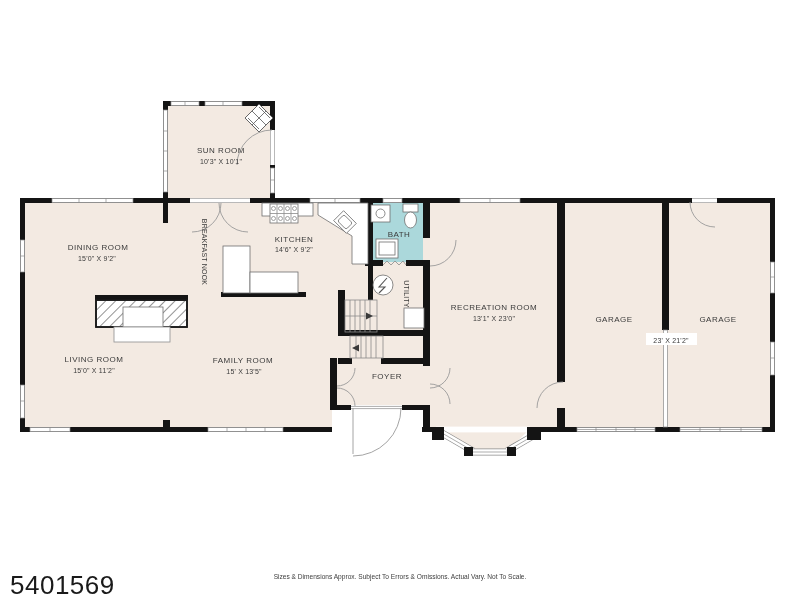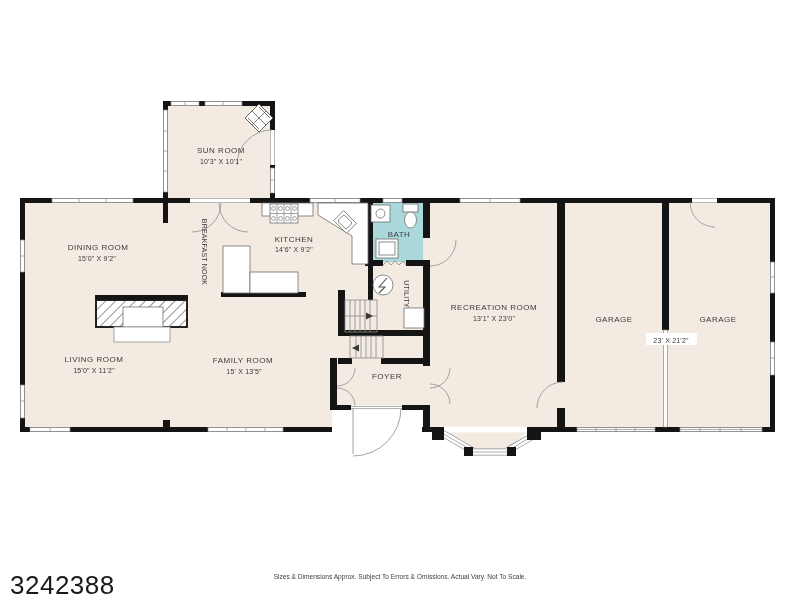--- a/index.html
+++ b/index.html
@@ -308,14 +308,14 @@
     <text class="rn" x="94" y="362">LIVING ROOM</text>
     <text class="rd" x="94" y="373">15'0" X 11'2"</text>
 
     <text class="rn" x="243" y="363">FAMILY ROOM</text>
     <text class="rd" x="244" y="374">15' X 13'5"</text>
 
     <text class="rn" x="387" y="379">FOYER</text>
   </g>
 </svg>
 
-<div id="listing-id">3242388</div>
+<div id="listing-id">5401569</div>
 <div id="disclaimer">Sizes &amp; Dimensions Approx. Subject To Errors &amp; Omissions. Actual Vary. Not To Scale.</div>
 
 </body></html>

